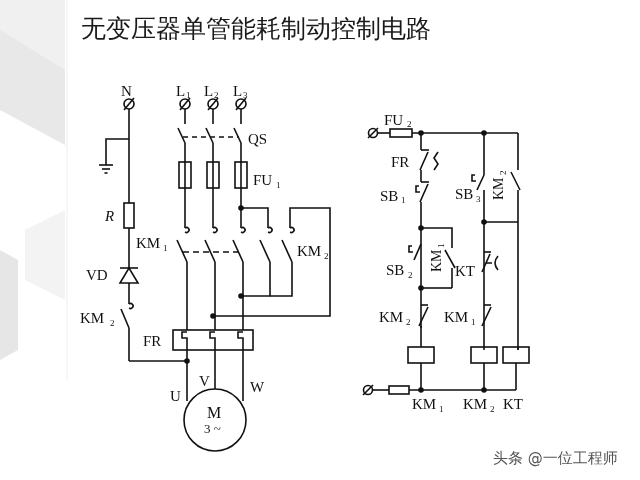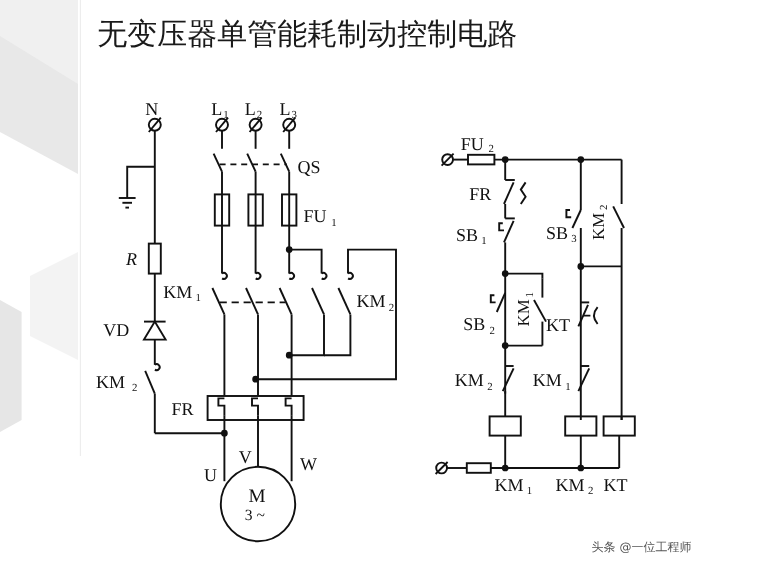--- a/index.html
+++ b/index.html
@@ -9,21 +9,21 @@
     font-family: "DejaVu Serif", serif;
   }
   .bg-shape { position: absolute; }
   #title {
     position: absolute; left: 0; top: 12px; width: 512px; text-align: center;
     font-family: "DejaVu Serif", serif; font-size: 25px; color: #1a1a1a; letter-spacing: 0px;
   }
   #diagram { position: absolute; left: 0; top: 0; }
   #watermark {
     position: absolute; left: 493px; top: 449px;
-    font-family: "DejaVu Sans", sans-serif; font-size: 10px; color: #555;
+    font-family: "DejaVu Sans", sans-serif; font-size: 15px; color: #555;
   }
   svg text { font-family: "Liberation Serif", serif; fill: #111; }
 </style>
 </head>
 <body>
 
 <svg class="bg-shape" width="640" height="480" style="left:0;top:0;">
   <polygon points="0,0 65,0 65,70 0,100" fill="#f0f0f0"></polygon>
   <polygon points="0,30 65,70 65,145 0,110" fill="#e8e8e8"></polygon>
   <polygon points="0,250 18,260 18,350 0,360" fill="#e6e6e6"></polygon>

